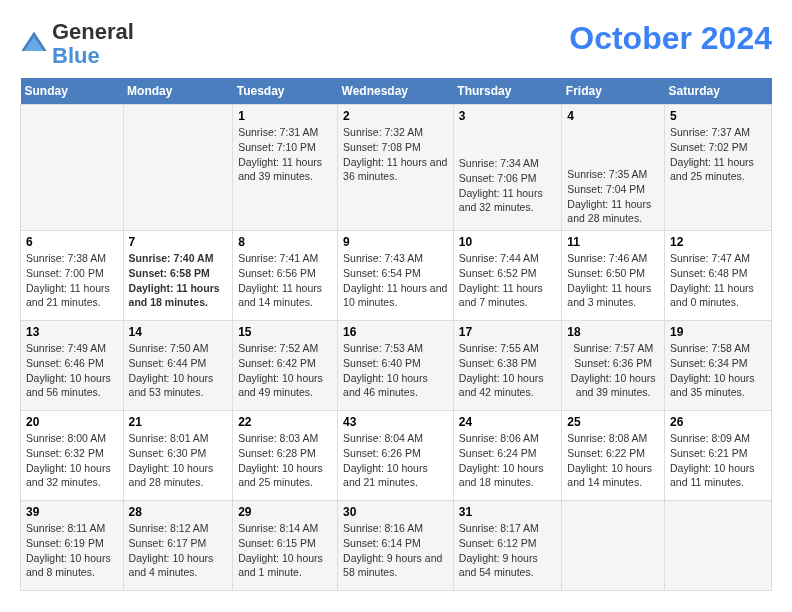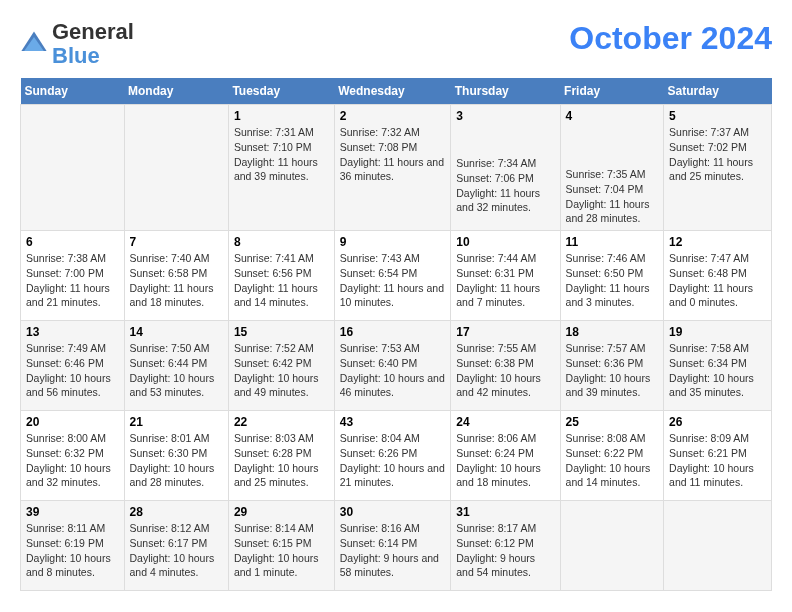--- a/index.html
+++ b/index.html
@@ -155,40 +155,40 @@
       </tr>
       <tr>
         <td>
           <span class="day-num">6</span>
           <div class="cell-text" style="white-space: pre-line;">Sunrise: 7:38 AM
 Sunset: 7:00 PM
 Daylight: 11 hours and 21 minutes.</div>
         </td>
         <td>
           <span class="day-num">7</span>
-          <div class="cell-text" style="white-space: pre-line;">Sunrise: 7:40 AM
+          <div class="cell-text" style="white-space: pre-line; font-weight: bold;">Sunrise: 7:40 AM
 Sunset: 6:58 PM
 Daylight: 11 hours and 18 minutes.</div>
         </td>
         <td>
           <span class="day-num">8</span>
           <div class="cell-text" style="white-space: pre-line;">Sunrise: 7:41 AM
 Sunset: 6:56 PM
 Daylight: 11 hours and 14 minutes.</div>
         </td>
         <td>
           <span class="day-num">9</span>
           <div class="cell-text" style="white-space: pre-line;">Sunrise: 7:43 AM
 Sunset: 6:54 PM
 Daylight: 11 hours and 10 minutes.</div>
         </td>
         <td>
           <span class="day-num">10</span>
           <div class="cell-text" style="white-space: pre-line;">Sunrise: 7:44 AM
-Sunset: 6:31 PM
+Sunset: 6:52 PM
 Daylight: 11 hours and 7 minutes.</div>
         </td>
         <td>
           <span class="day-num">11</span>
           <div class="cell-text" style="white-space: pre-line;">Sunrise: 7:46 AM
 Sunset: 6:50 PM
 Daylight: 11 hours and 3 minutes.</div>
         </td>
         <td>
           <span class="day-num">12</span>
@@ -223,21 +223,21 @@
 Daylight: 10 hours and 46 minutes.</div>
         </td>
         <td>
           <span class="day-num">17</span>
           <div class="cell-text" style="white-space: pre-line;">Sunrise: 7:55 AM
 Sunset: 6:38 PM
 Daylight: 10 hours and 42 minutes.</div>
         </td>
         <td>
           <span class="day-num">18</span>
-          <div class="cell-text" style="white-space: pre-line;">Sunrise: 7:57 AM
+          <div class="cell-text" style="white-space: pre-line; text-align: center;">Sunrise: 7:57 AM
 Sunset: 6:36 PM
 Daylight: 10 hours and 39 minutes.</div>
         </td>
         <td>
           <span class="day-num">19</span>
           <div class="cell-text" style="white-space: pre-line;">Sunrise: 7:58 AM
 Sunset: 6:34 PM
 Daylight: 10 hours and 35 minutes.</div>
         </td>
       </tr>

